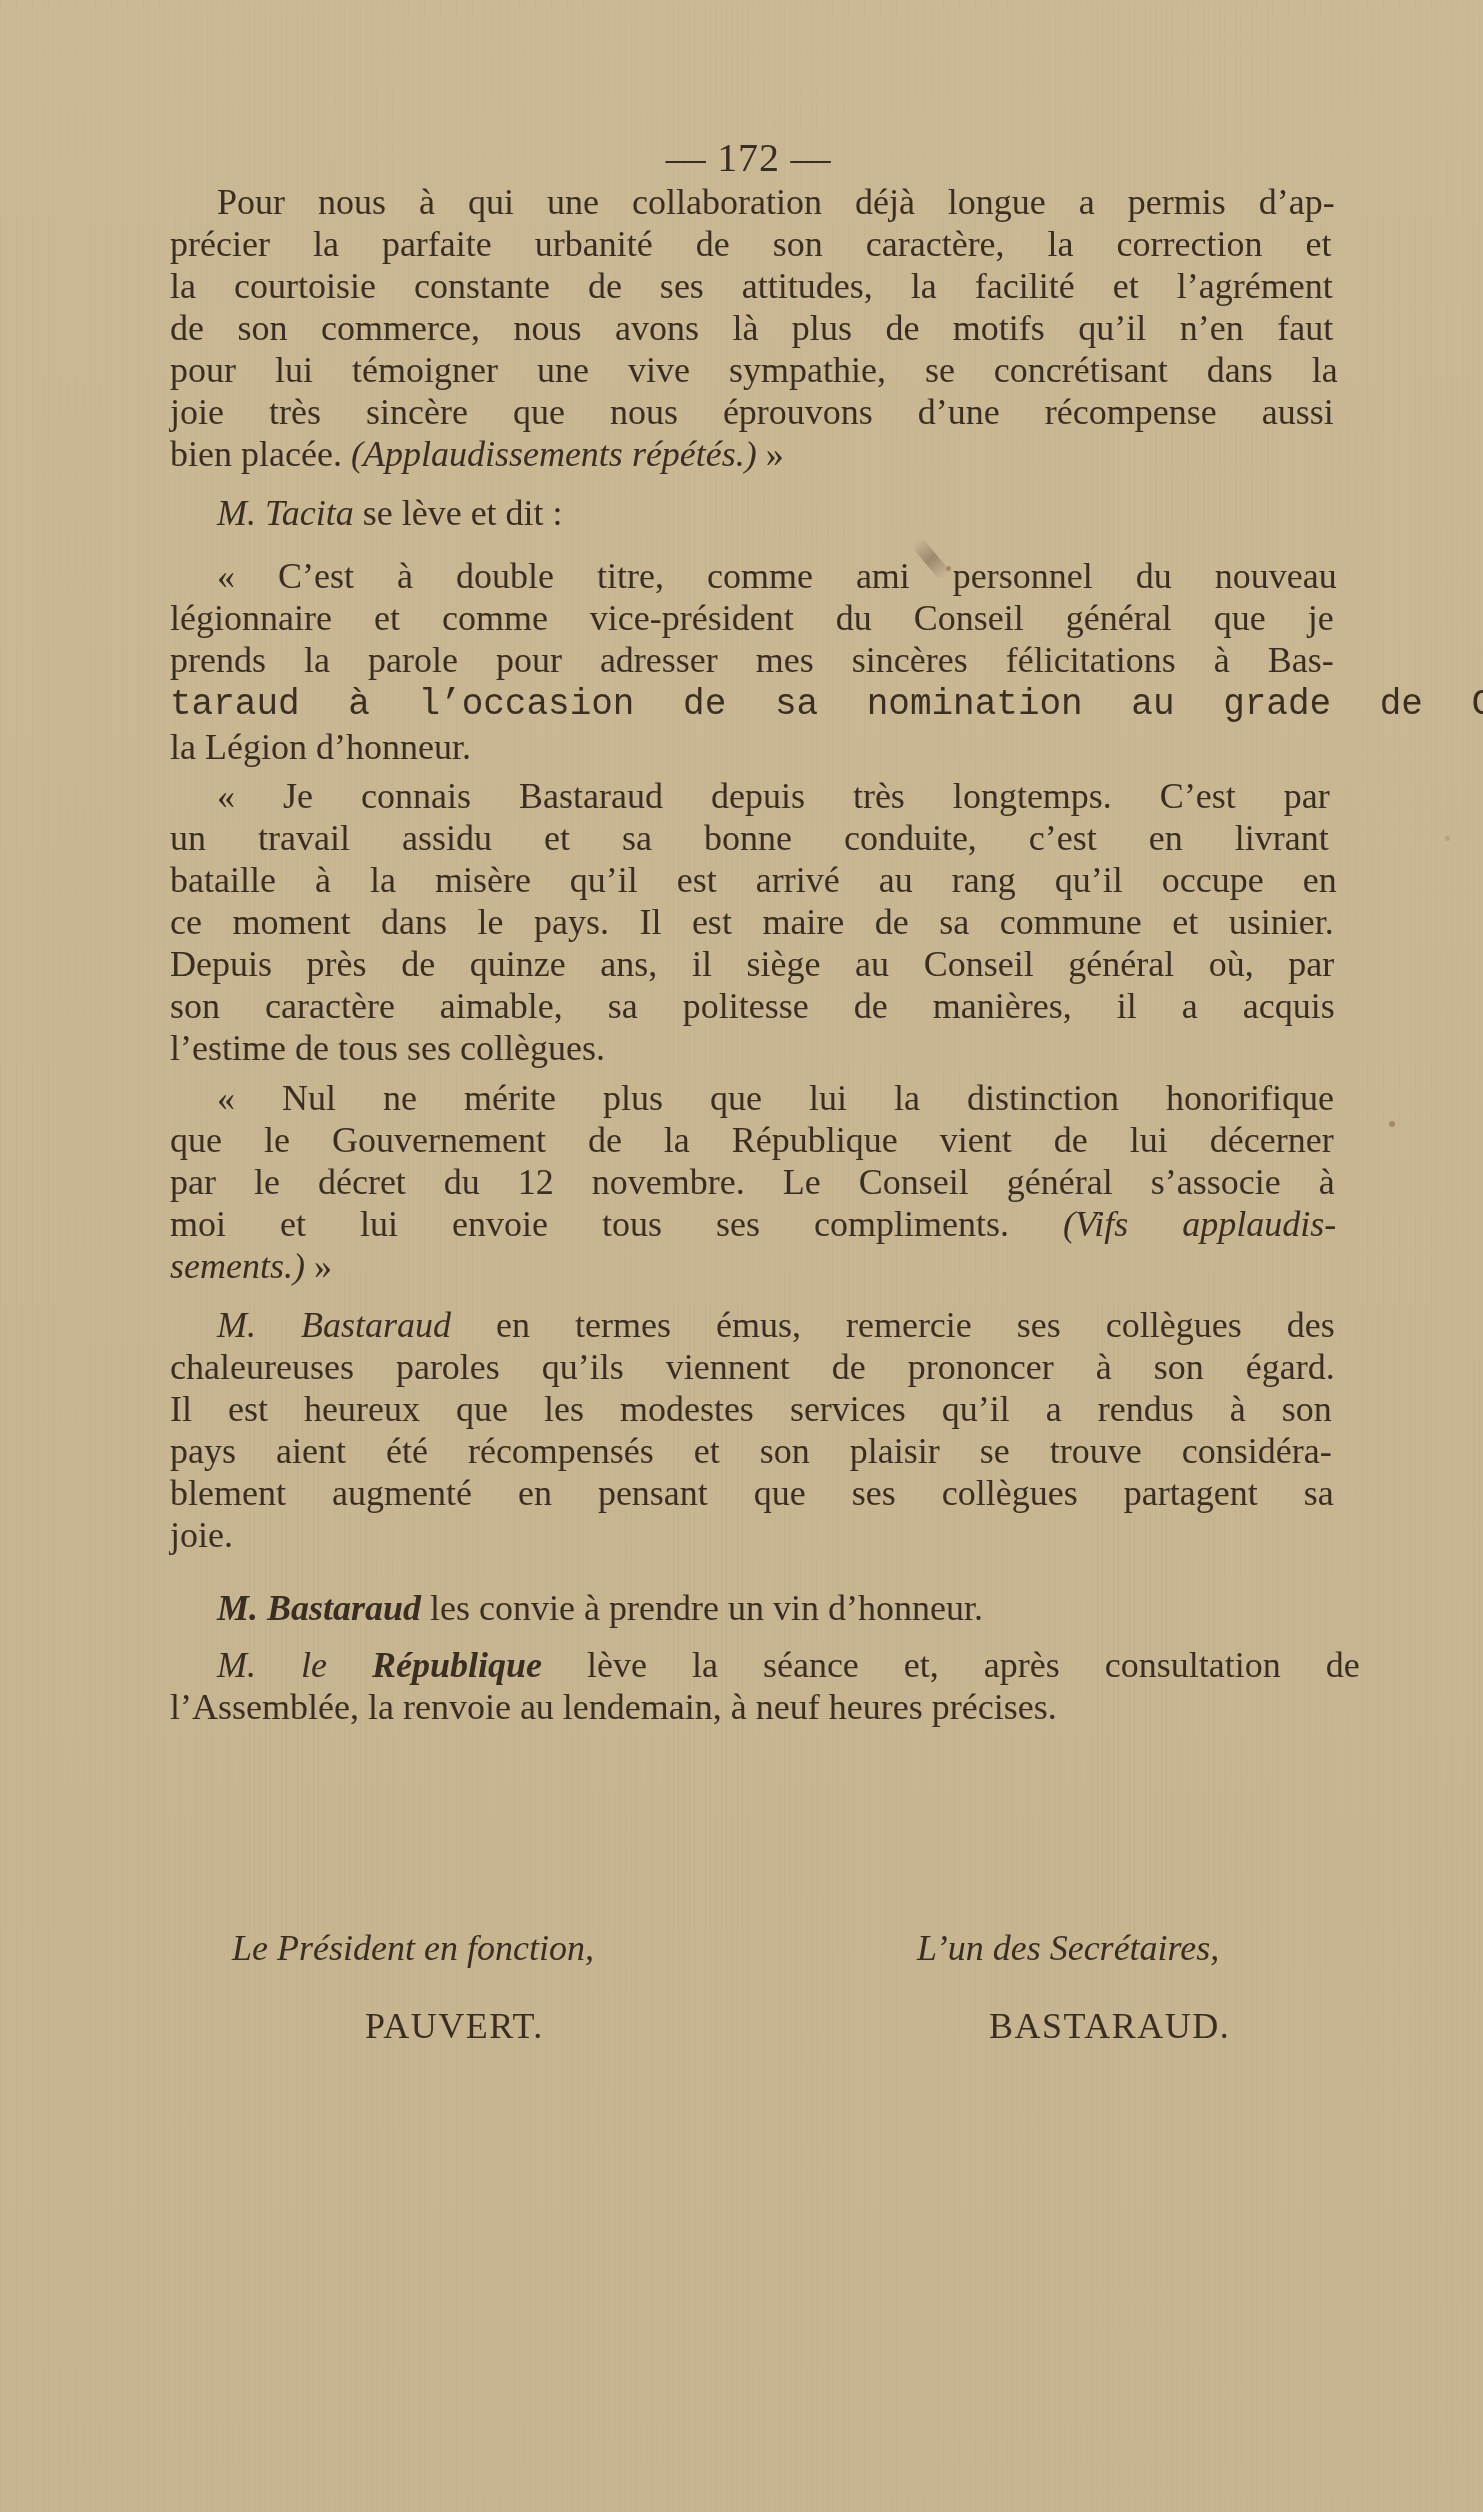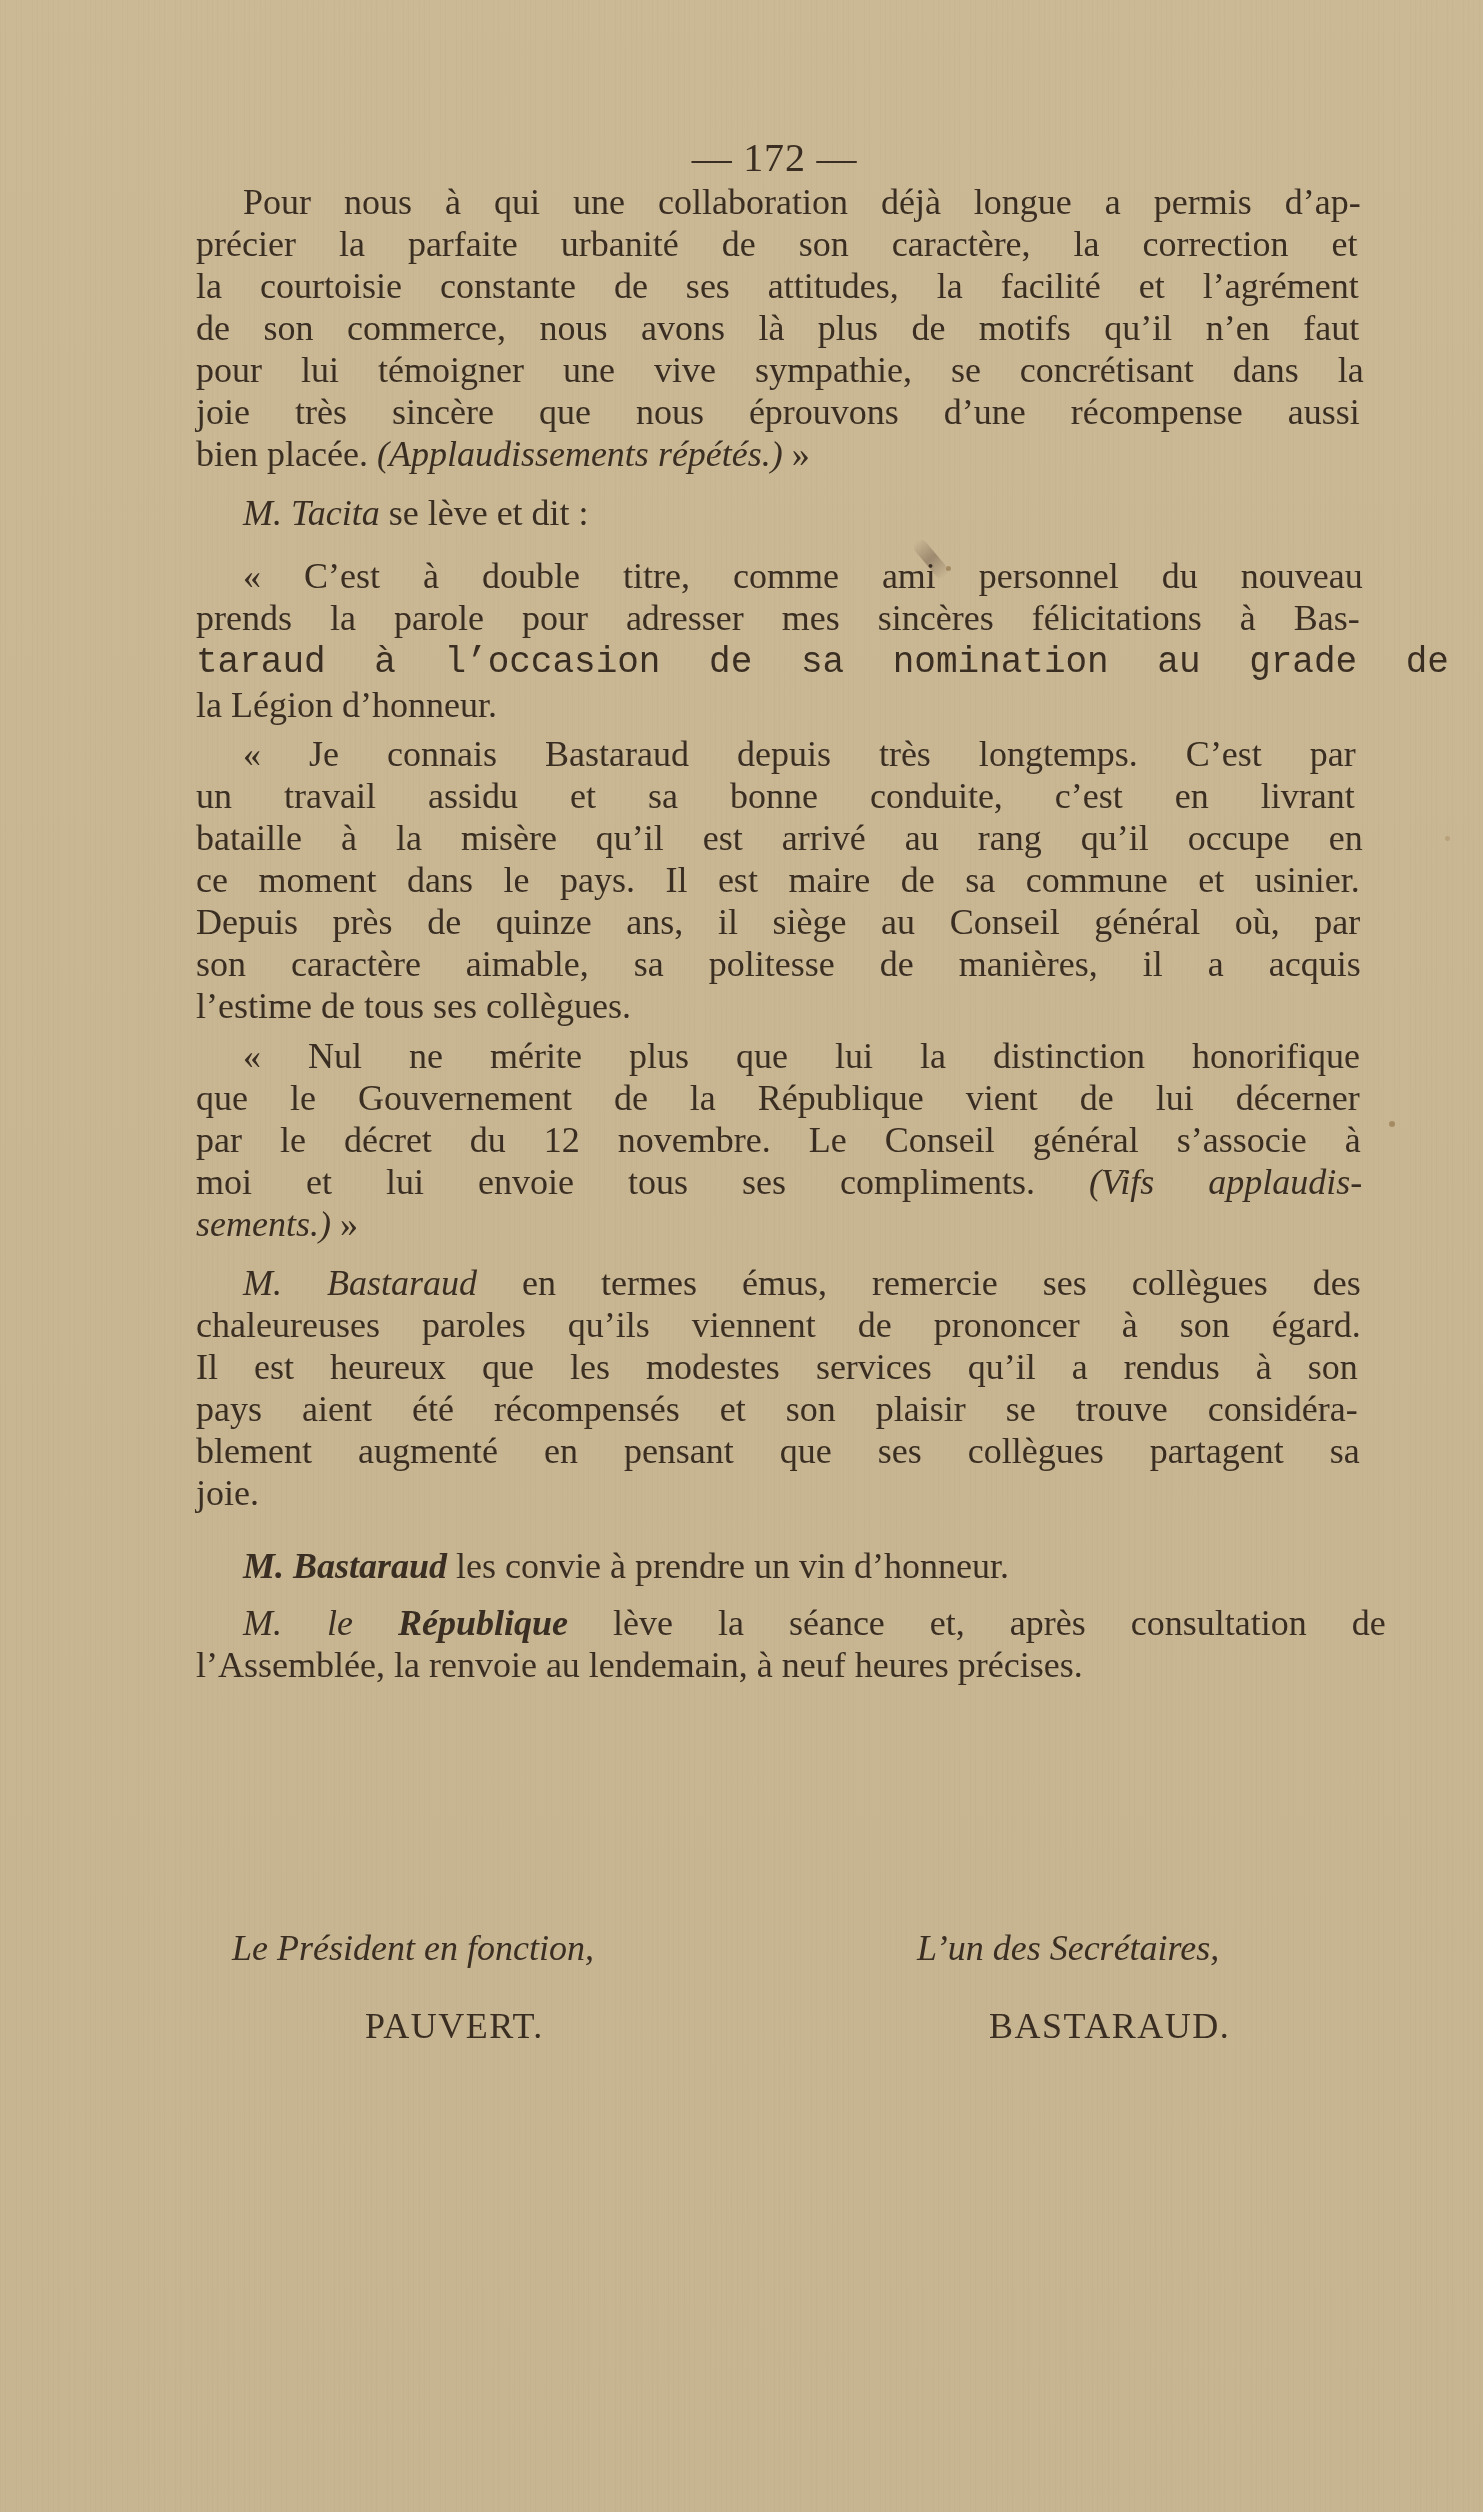--- a/index.html
+++ b/index.html
@@ -13,21 +13,21 @@
       background-image:
         repeating-linear-gradient(90deg, rgba(120,95,60,0.035) 0px, rgba(120,95,60,0.035) 0.8px, transparent 0.8px, transparent 5.3px),
         linear-gradient(180deg, #cbb996 0%, #c8b692 50%, #c7b591 100%);
       position: relative;
       overflow: hidden;
       font-family: "Liberation Serif", "DejaVu Serif", serif;
       color: #3a2e22;
     }
     .page {
       position: absolute;
-      left: 196px;
+      left: 170px;
       top: 135px;
       width: 1157px;
     }
     .page-number {
       text-align: center;
       font-size: 40px;
       line-height: 46px;
       margin-bottom: 0px;
       letter-spacing: 0.8px;
     }
@@ -92,20 +92,21 @@
     <span class="line" style="display: block;"><span style="display: inline-block; white-space: nowrap; word-spacing: 36px;">joie très sincère que nous éprouvons d’une récompense aussi</span></span>
     <span class="line last" style="display: block;"><span style="display: inline-block; white-space: nowrap;"><span>bien placée. </span><i>(Applaudissements répétés.)</i><span> »</span></span></span>
   </div>
 
   <div style="font-size:36px; line-height:42px; margin-top:16.7px;">
     <span class="line last indent" style="display: block;"><span style="display: inline-block; white-space: nowrap;"><i class="speaker">M. Tacita</i><span> se lève et dit :</span></span></span>
   </div>
 
   <div style="font-size:36px; line-height:42px; margin-top:21px;">
     <span class="line indent" style="display: block;"><span style="display: inline-block; white-space: nowrap; word-spacing: 34px;">« C’est à double titre, comme ami personnel du nouveau</span></span>
+    <span class="line" style="display: block;"><span style="display: inline-block; white-space: nowrap; word-spacing: 33px;">légionnaire et comme vice-président du Conseil général que je</span></span>
     <span class="line" style="display: block;"><span style="display: inline-block; white-space: nowrap; word-spacing: 29px;">prends la parole pour adresser mes sincères félicitations à Bas-</span></span>
     <span class="line" style="display: block;"><span style="display: inline-block; white-space: nowrap; word-spacing: 27px; font-family: Liberation Mono, monospace;">taraud à l’occasion de sa nomination au grade de Chevalier de</span></span>
     <span class="line last" style="display: block;"><span style="display: inline-block; white-space: nowrap;">la Légion d’honneur.</span></span>
   </div>
 
   <div style="font-size:36px; line-height:42px; margin-top:7.6px;">
     <span class="line indent" style="display: block;"><span style="display: inline-block; white-space: nowrap; word-spacing: 39px;">« Je connais Bastaraud depuis très longtemps. C’est par</span></span>
     <span class="line" style="display: block;"><span style="display: inline-block; white-space: nowrap; word-spacing: 43px;">un travail assidu et sa bonne conduite, c’est en livrant</span></span>
     <span class="line" style="display: block;"><span style="display: inline-block; white-space: nowrap; word-spacing: 30px;">bataille à la misère qu’il est arrivé au rang qu’il occupe en</span></span>
     <span class="line" style="display: block;"><span style="display: inline-block; white-space: nowrap; word-spacing: 21.5px;">ce moment dans le pays. Il est maire de sa commune et usinier.</span></span>

